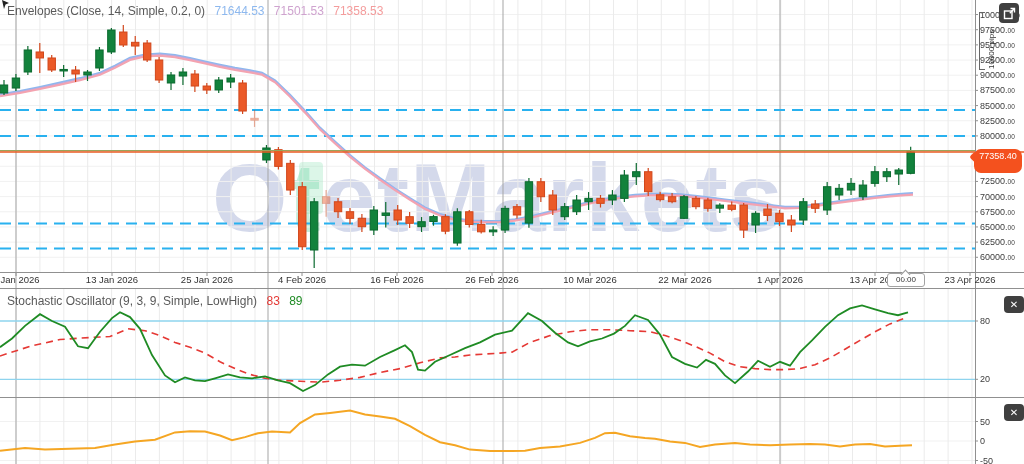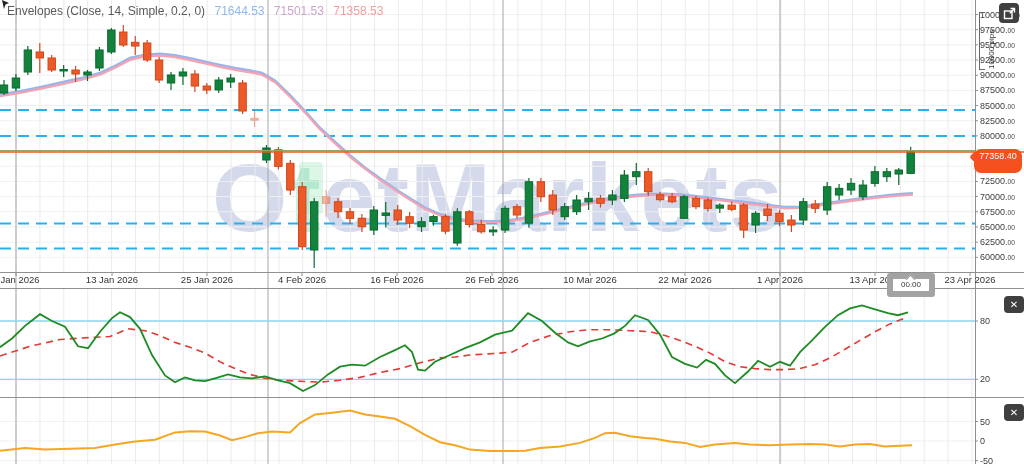--- a/index.html
+++ b/index.html
@@ -15,21 +15,21 @@
   .legend .lv{margin-left:6px;}
   .btn-dark{background:#3f3f3f;border-radius:4px;display:flex;align-items:center;
        justify-content:center;cursor:pointer;}
   .close-btn{width:20px;height:17px;color:#fff;font-size:10px;line-height:17px;
        text-align:center;}
   #price-badge{left:974px;top:149px;width:48px;height:24px;border-radius:7px;
        color:#fff;font-size:9px;line-height:15px;text-align:center;}
   #badge-tip{position:absolute;left:-3px;top:3.5px;width:8px;height:8px;transform:rotate(45deg);
        border-radius:2px;}
   #time-marker{left:887px;top:273px;width:36px;height:12px;background:#fff;
-       border:6px solid #a3a3a3;border-radius:3px;font-size:8px;line-height:12px;
+       border:1px solid #a3a3a3;border-radius:3px;font-size:8px;line-height:12px;
        text-align:center;color:#333;}
   #tm-notch{position:absolute;left:14px;top:-3.5px;width:6px;height:6px;background:#fff;
        border-left:1px solid #999;border-top:1px solid #999;transform:rotate(45deg);}
   #pips-ruler{left:976px;top:12px;width:20px;height:58px;}
   #pips-bracket{position:absolute;left:3px;top:0;width:5px;height:56px;
        border-left:1px solid #666;border-top:1px solid #666;border-bottom:1px solid #666;}
   #pips-label{position:absolute;left:11px;top:57px;transform:rotate(-90deg);
        transform-origin:0 0;font-size:8px;color:#333;white-space:nowrap;}
   #cursor-icon{left:1px;top:0px;}
 </style>
@@ -608,20 +608,25 @@
     <polygon points="1,0 8,3 4.5,4.5 3,9" fill="#222"></polygon>
   </svg>
 
   <div class="overlay legend" style="left:7px;top:4px">
     <span>Envelopes (Close, 14, Simple, 0.2, 0)</span>
     <span class="lv" style="color: rgb(141, 184, 238);">71644.53</span>
     <span class="lv" style="color: rgb(207, 163, 207);">71501.53</span>
     <span class="lv" style="color: rgb(244, 156, 156);">71358.53</span>
   </div>
 
+  <div class="overlay legend" style="left:7px;top:294px">
+    <span>Stochastic Oscillator (9, 3, 9, Simple, LowHigh)</span>
+    <span class="lv" style="color: rgb(229, 57, 53);">83</span>
+    <span class="lv" style="color: rgb(31, 139, 36);">89</span>
+  </div>
 
 
   <div class="overlay btn-dark" style="left:999px;top:3px;width:20px;height:20px">
     <svg width="13" height="13" viewBox="0 0 13 13">
       <rect x="1.5" y="4" width="7.5" height="7.5" fill="none" stroke="#fff" stroke-width="1.4"></rect>
       <path d="M7.5 1.5 H11.5 V5.5 M11.2 1.8 L6.8 6.2" fill="none" stroke="#fff" stroke-width="1.4"></path>
     </svg>
   </div>
 
   <div class="overlay btn-dark close-btn" style="left:1004px;top:296px">✕</div>

